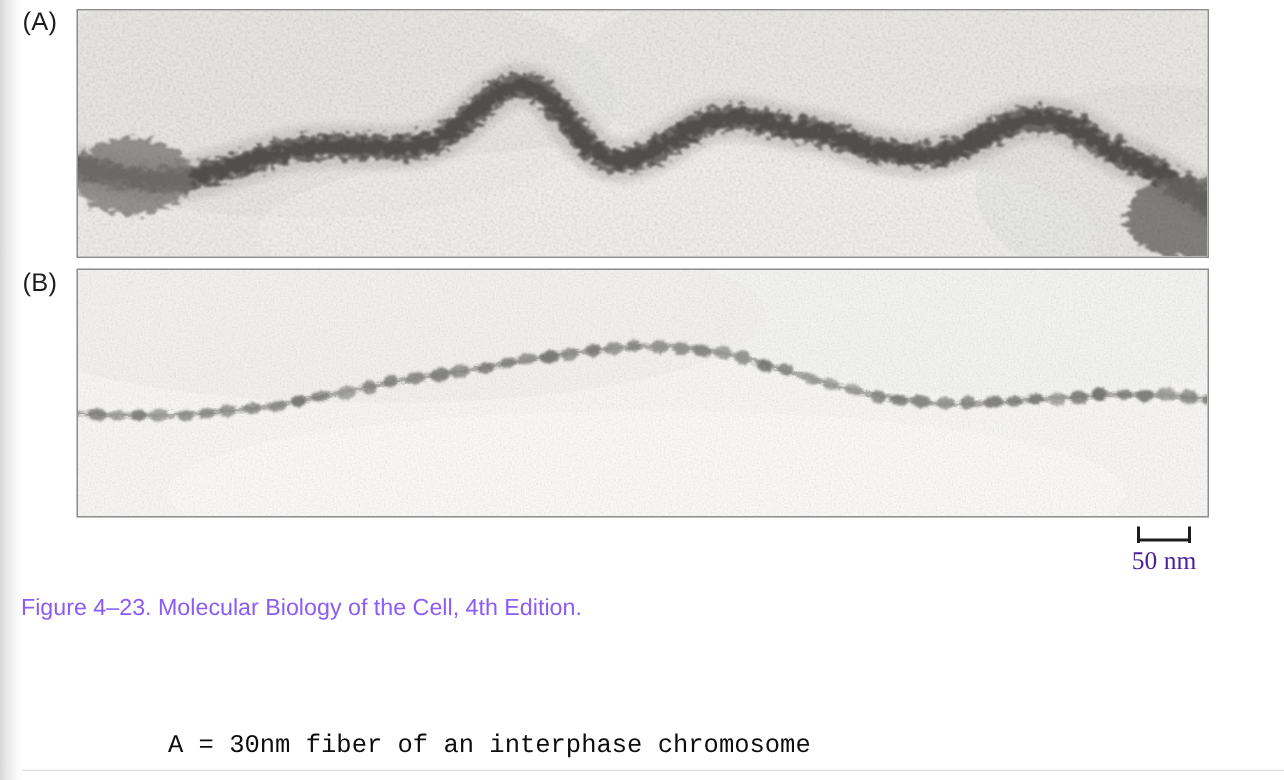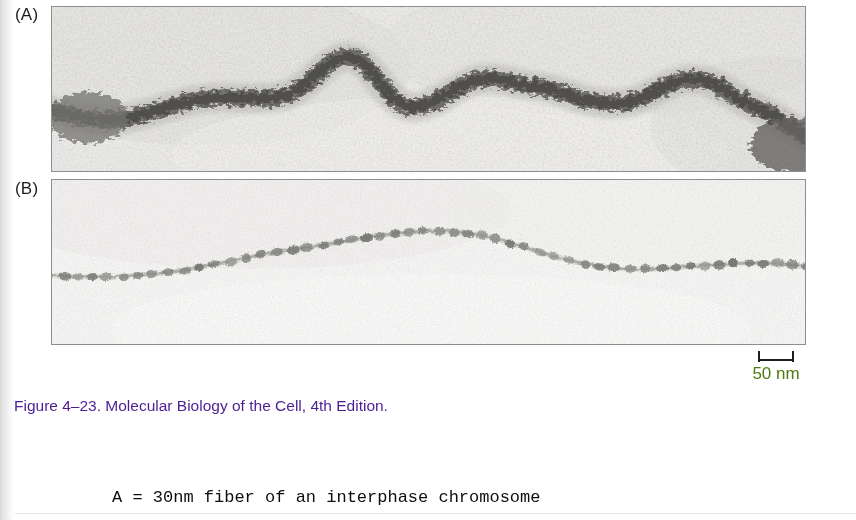--- a/index.html
+++ b/index.html
@@ -92,31 +92,32 @@
   #scale-bracket .rule {
     position: absolute;
     left: 0; bottom: 0;
     width: 36px; height: 2px;
     background: #1d1d1d;
   }
   #scale-text {
     margin-top: 3px;
     font-size: 17px;
     line-height: 20px;
-    color: #4d7c0f;
+    color: #4c1d95;
     white-space: nowrap;
+    font-family: Liberation Serif, serif;
   }
 
   
   #caption {
     position: absolute;
     left: 14px; top: 396px;
     font-size: 15.5px;
     line-height: 19px;
-    color: #4c1d95;
+    color: #8b5cf6;
     white-space: nowrap;
     text-align: right;
   }
   #legend {
     position: absolute;
     left: 112px; top: 445px;
     font-size: 17px;
     line-height: 21px;
     color: #0d0d0d;
     white-space: pre;

